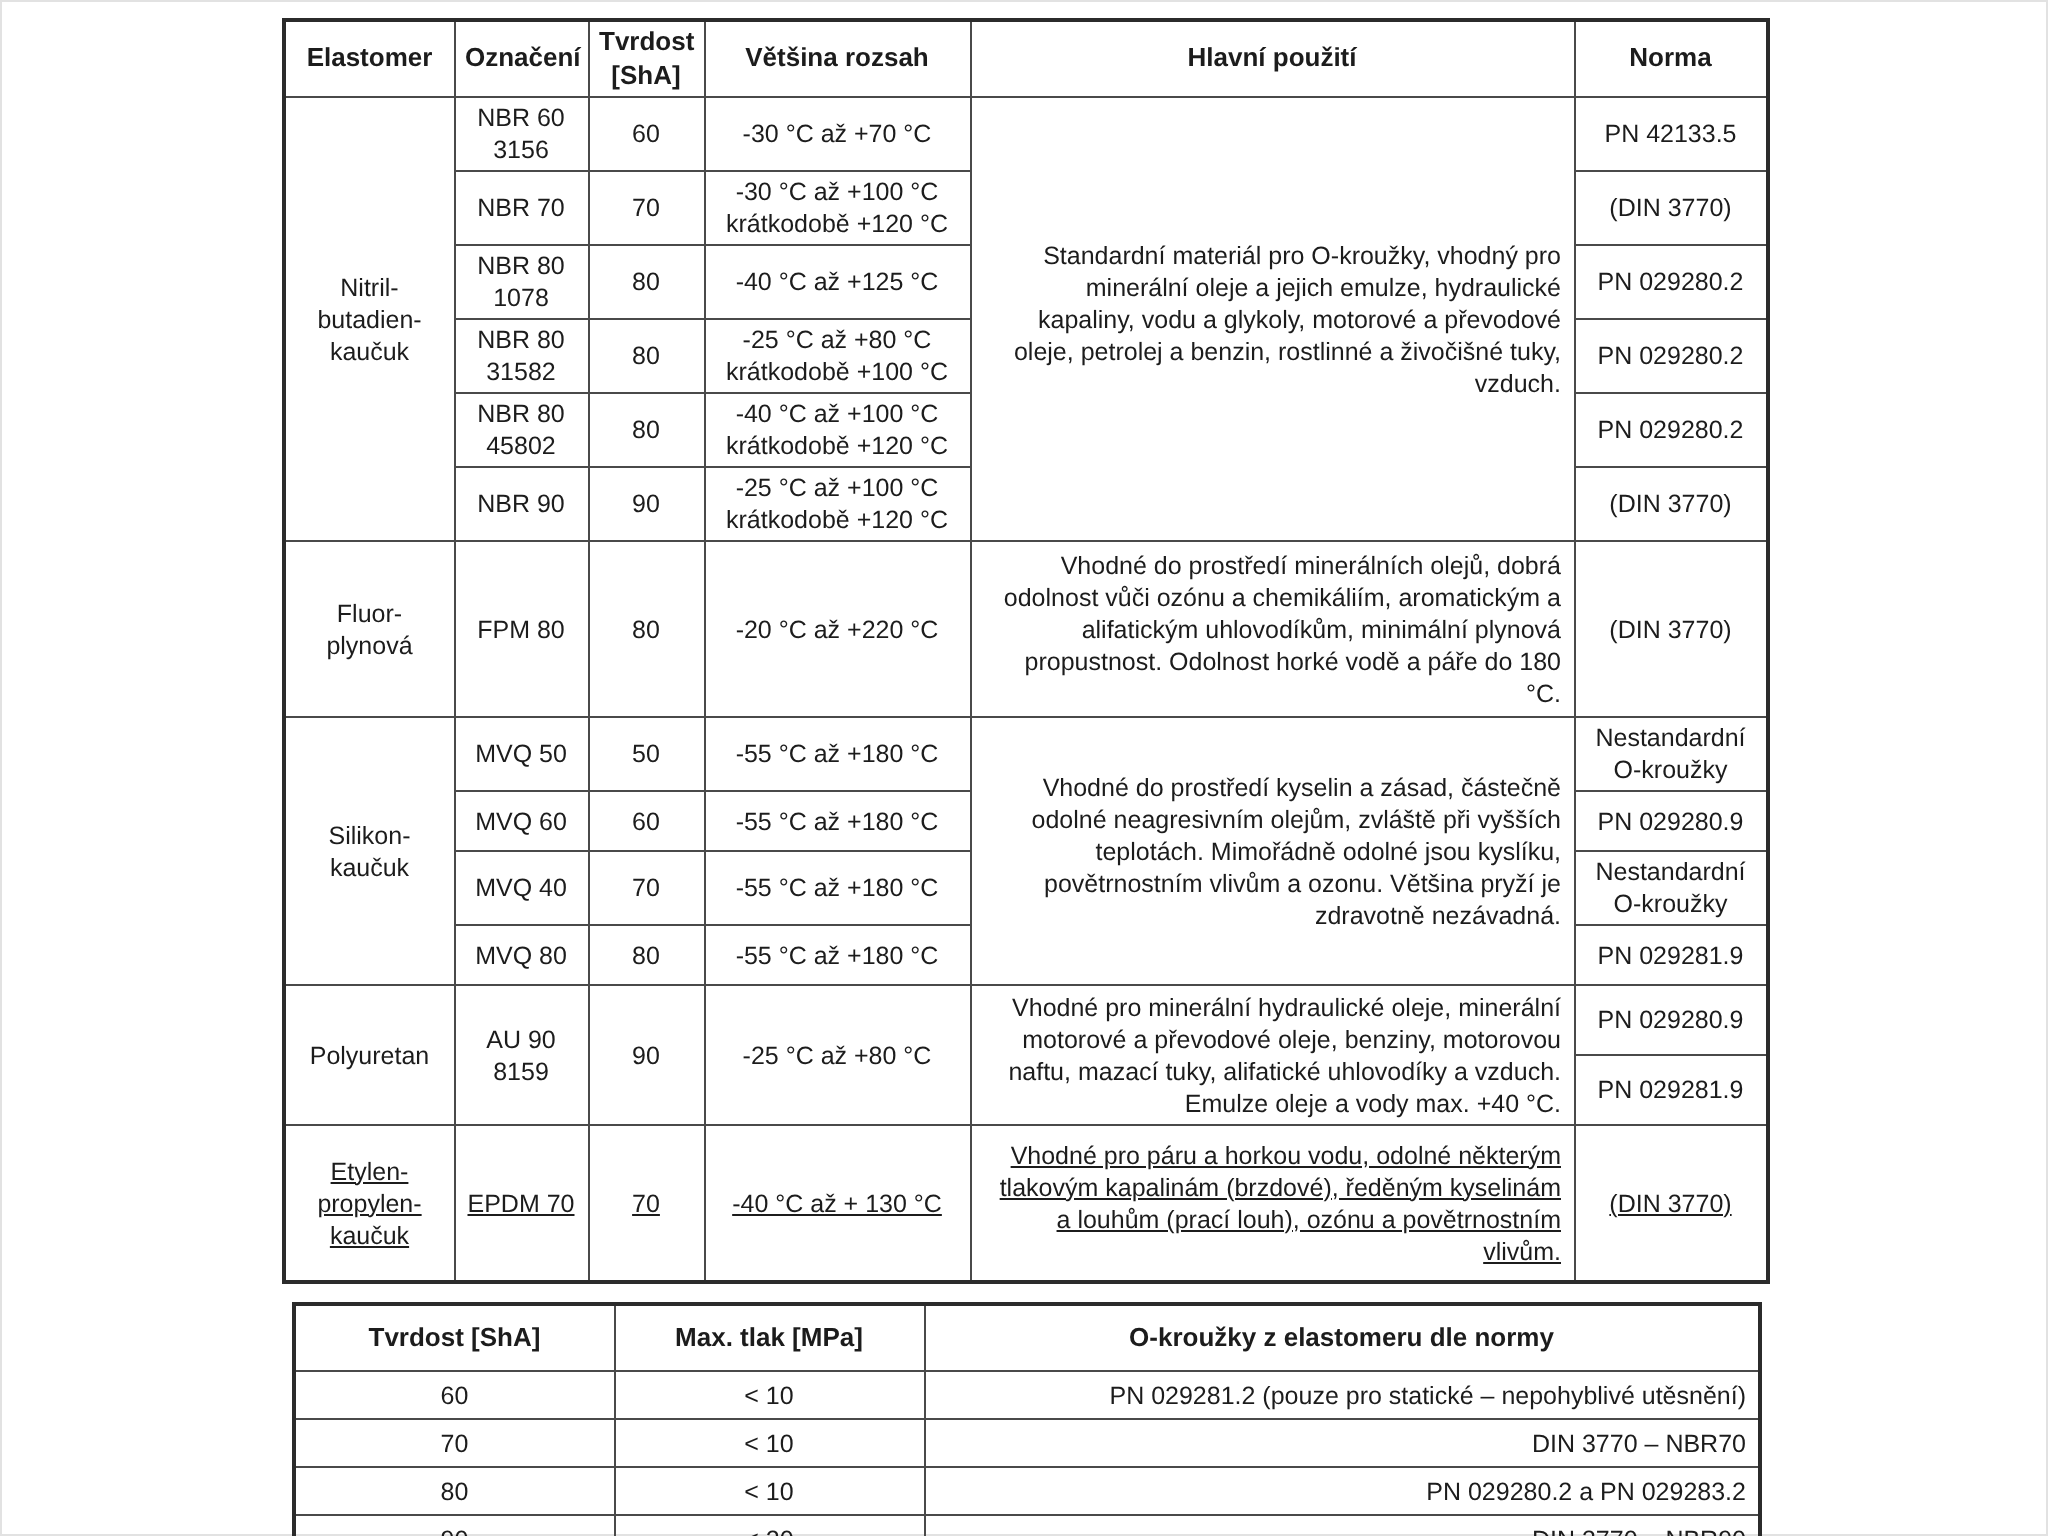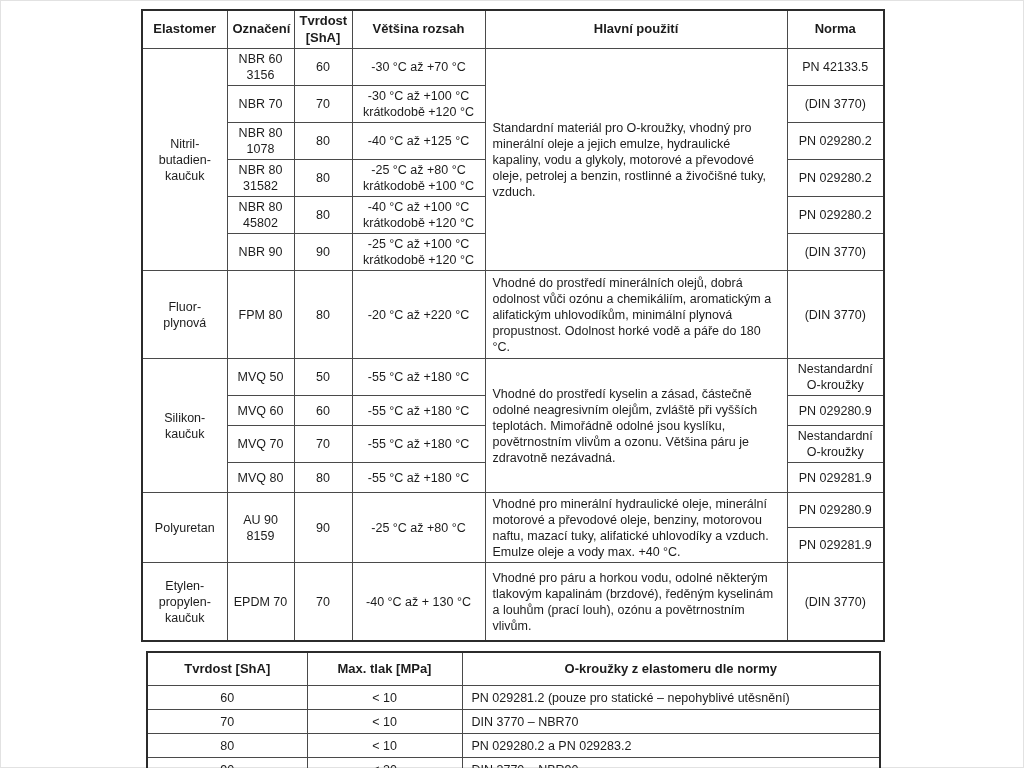--- a/index.html
+++ b/index.html
@@ -23,26 +23,26 @@
   .t2 { margin-left: 145px; width: 733px; border: 2px solid #2b2b2b; margin-top: 9px; }
   th, td {
     border: 1px solid #4a4a4a;
     padding: 2px 5px;
     vertical-align: middle;
     white-space: pre-line;
     overflow: hidden;
   }
   th { font-weight: bold; text-align: center; font-size: 13px; }
   td.c { text-align: center; }
-  td.l { text-align: left; padding-left: 7px; padding-right: 6px; }
+  td.l { text-align: right; padding-left: 7px; padding-right: 6px; }
   .t1 thead tr { height: 38px; }
   tr.h30 { height: 30px; }
   tr.h88 { height: 88px; }
   tr.h35 { height: 35px; }
-  tr.h78 { height: 78px; }
+  tr.h78 { height: 78px; text-decoration: underline; }
   .t2 thead tr { height: 34px; }
   .t2 tbody tr { height: 24px; }
   .t2 td.l { padding-left: 9px; }
 </style>
 </head>
 <body>
 
 <div class="page">
 
   <table class="t1">
@@ -125,32 +125,32 @@
         <td class="l">Vhodné do prostředí minerálních olejů, dobrá odolnost vůči ozónu a chemikáliím, aromatickým a alifatickým uhlovodíkům, minimální plynová propustnost. Odolnost horké vodě a páře do 180 °C.</td>
         <td class="c">(DIN 3770)</td>
       </tr>
 
       <tr class="h30">
         <td class="c" rowspan="4">Silikon-
 kaučuk</td>
         <td class="c">MVQ 50</td>
         <td class="c">50</td>
         <td class="c">-55 °C až +180 °C</td>
-        <td class="l" rowspan="4">Vhodné do prostředí kyselin a zásad, částečně odolné neagresivním olejům, zvláště při vyšších teplotách. Mimořádně odolné jsou kyslíku, povětrnostním vlivům a ozonu. Většina páru je zdravotně nezávadná.</td>
+        <td class="l" rowspan="4">Vhodné do prostředí kyselin a zásad, částečně odolné neagresivním olejům, zvláště při vyšších teplotách. Mimořádně odolné jsou kyslíku, povětrnostním vlivům a ozonu. Většina pryží je zdravotně nezávadná.</td>
         <td class="c">Nestandardní
 O-kroužky</td>
       </tr>
       <tr class="h30">
         <td class="c">MVQ 60</td>
         <td class="c">60</td>
         <td class="c">-55 °C až +180 °C</td>
         <td class="c">PN 029280.9</td>
       </tr>
       <tr class="h30">
-        <td class="c">MVQ 70</td>
+        <td class="c">MVQ 40</td>
         <td class="c">70</td>
         <td class="c">-55 °C až +180 °C</td>
         <td class="c">Nestandardní
 O-kroužky</td>
       </tr>
       <tr class="h30">
         <td class="c">MVQ 80</td>
         <td class="c">80</td>
         <td class="c">-55 °C až +180 °C</td>
         <td class="c">PN 029281.9</td>

